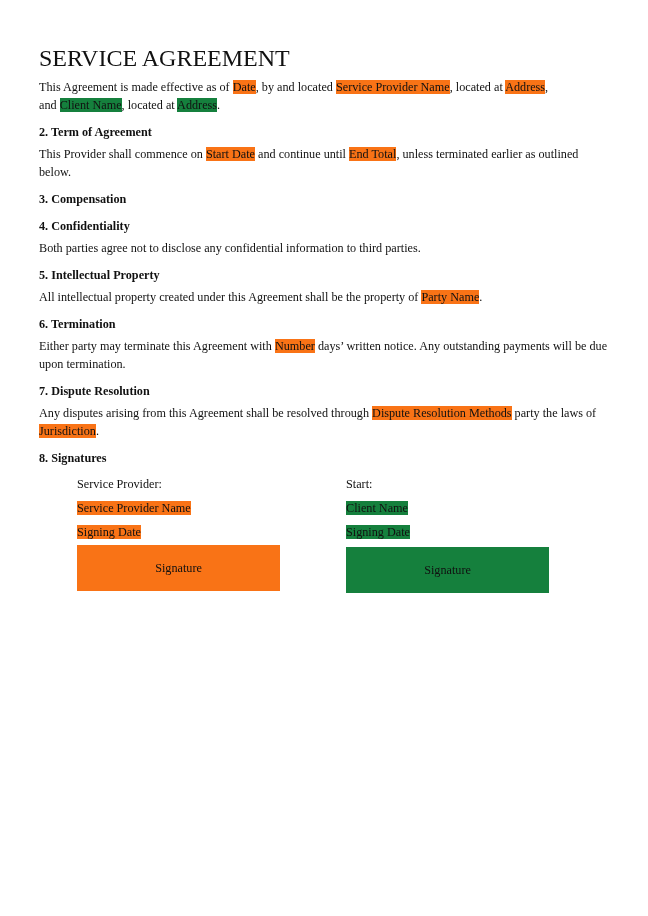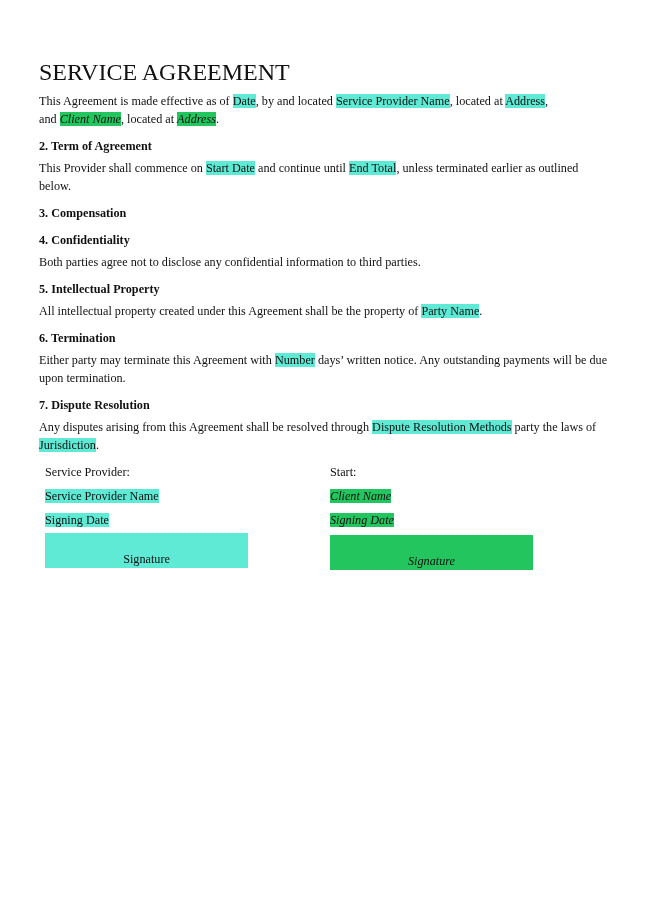--- a/index.html
+++ b/index.html
@@ -1,32 +1,32 @@
 <!DOCTYPE html>
 <html><head>
 <meta charset="utf-8">
 <style>
   html, body { margin:0; padding:0; background:#ffffff; }
   body { width:648px; height:916px; position:relative; overflow:hidden;
          font-family:"Liberation Serif", "DejaVu Serif", serif; color:#111; }
-  .page { position:absolute; left:39px; top:58px; width:570px; font-size:12.2px; line-height:18px; }
+  .page { position:absolute; left:39px; top:44px; width:570px; font-size:12.2px; line-height:18px; }
   h1 { font-weight:normal; font-size:24px; line-height:28px; margin:0 0 6px 0; letter-spacing:0; }
   h2 { font-size:12.2px; font-weight:bold; margin:0; line-height:18px; }
   p { margin:0; }
-  .g { background:#5eead4; }
-  .b { background:#22c55e;font-style:italic; }
+  .g { background:#f97316; }
+  .b { background:#15803d; }
   .sec { margin-top:9px; }
   .sec p { margin-top:4px; }
   ul { margin:3px 0 0 0; padding-left:38px; list-style:none; }
   ul li { position:relative; line-height:17px; }
   ul li::before { content:"•"; position:absolute; left:-17px; }
-  .sig { display:flex; margin-top:8px; }
+  .sig { display:flex; margin-top:8px;margin-left:32px; }
   .sigcol { width:285px; padding-left:6px; }
   .sigcol .row { line-height:18px; margin-bottom:6px; }
-  .sigbox { width:203px; height:35px; display:flex; align-items:flex-end; justify-content:center; margin-top:-2px; }
+  .sigbox { width:203px; height:46px; display:flex; align-items:center; justify-content:center; margin-top:-2px; }
 </style>
 </head>
 <body>
 
 <div class="page">
   <h1>SERVICE AGREEMENT</h1>
 
   <p><span>This Agreement is made effective as of </span><span class="g">Date</span><span>, by and located </span><span class="g">Service Provider Name</span><span>, located at </span><span class="g">Address</span><span>,</span><br><span>and </span><span class="b">Client Name</span><span>, located at </span><span class="b">Address</span><span>.</span></p>
 
 
@@ -53,20 +53,21 @@
     <h2>6. Termination</h2>
     <p><span>Either party may terminate this Agreement with </span><span class="g">Number</span><span> days’ written notice. Any outstanding payments will be due upon termination.</span></p>
   </div>
 
   <div class="sec">
     <h2>7. Dispute Resolution</h2>
     <p><span>Any disputes arising from this Agreement shall be resolved through </span><span class="g">Dispute Resolution Methods</span><span> party the laws of </span><span class="g">Jurisdiction</span><span>.</span></p>
   </div>
 
   <div class="sec">
+    <h2>8. Signatures</h2>
     <div class="sig">
       <div class="sigcol">
         <div class="row">Service Provider:</div>
         <div class="row"><span class="g">Service Provider Name</span></div>
         <div class="row"><span class="g">Signing Date</span></div>
         <div class="sigbox g">
             <span>Signature</span>
           </div>
       </div>
       <div class="sigcol">

